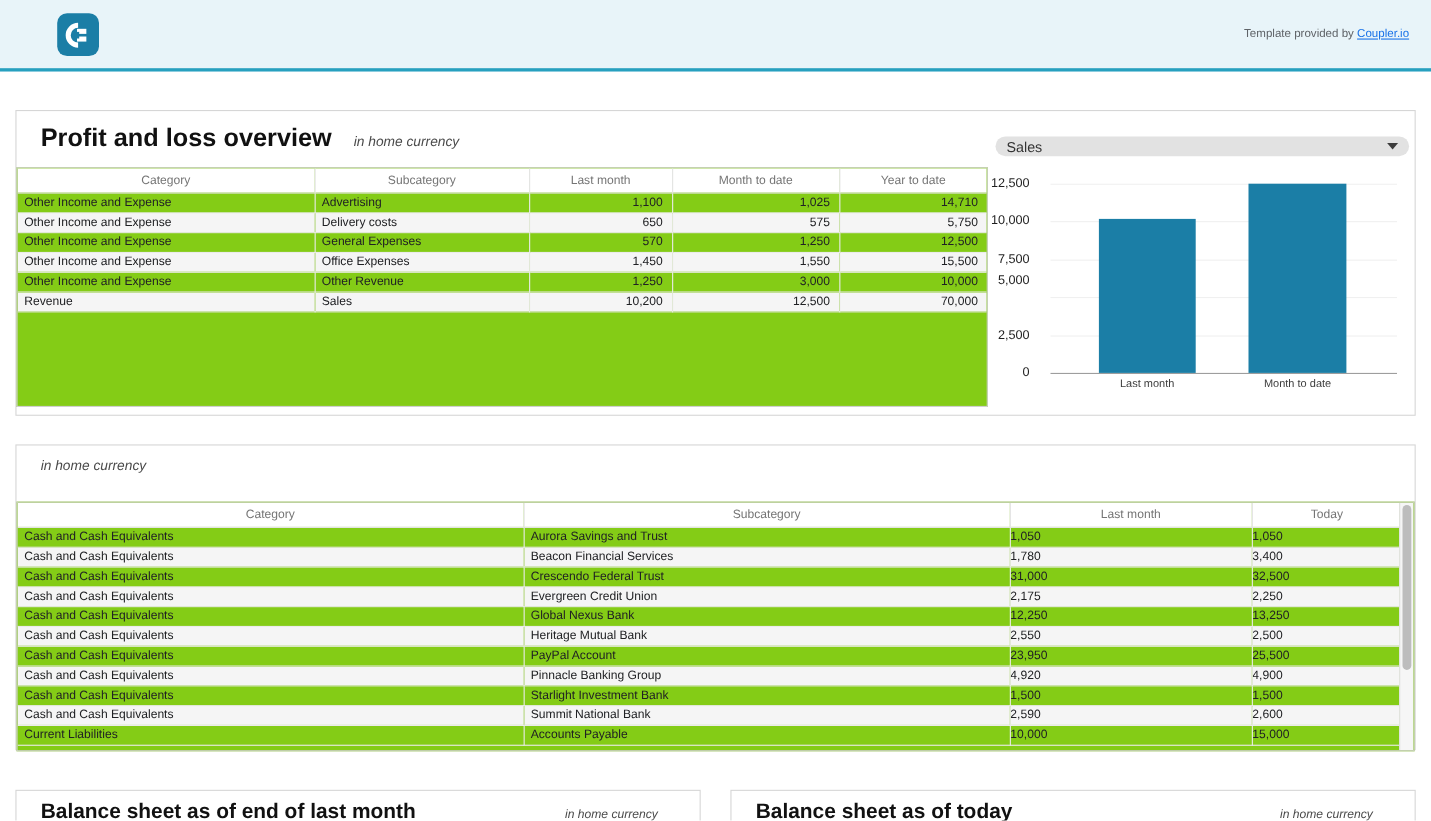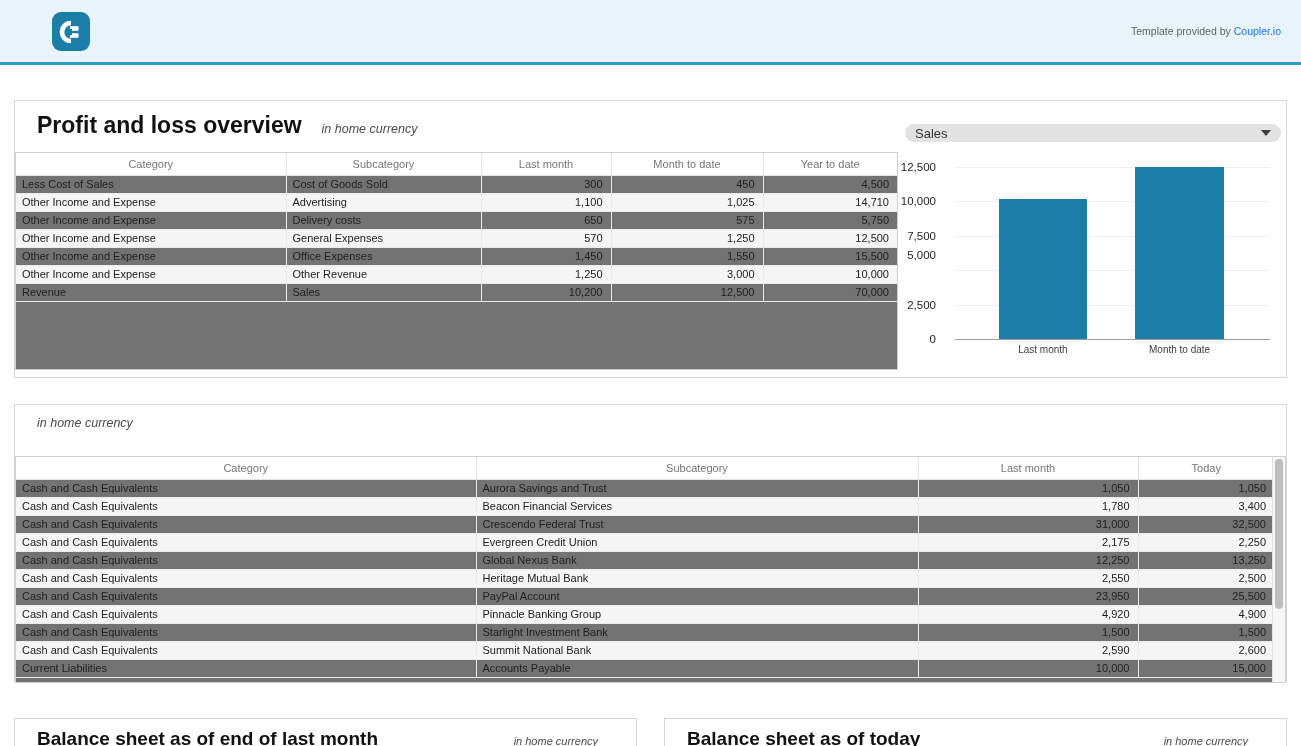--- a/index.html
+++ b/index.html
@@ -8,38 +8,38 @@
   .page { position:relative; width:1301px; height:746px; overflow:hidden; }
 
   
   .header { position:absolute; left:0; top:0; width:1301px; height:65px;
             background:#E8F4F9; border-bottom:3px solid #27A0BF; }
   .logo { position:absolute; left:52px; top:12px; width:38px; height:39px;
           background:#1B7EA6; border-radius:9px; display:flex; align-items:center; justify-content:center; }
   .logo svg { display:block; }
   .header-title { position:absolute; left:130px; top:17px; font-size:24px; font-weight:bold; color:#111; letter-spacing:.2px; }
   .template-credit { position:absolute; right:20px; top:25px; font-size:10.5px; color:#5f6368; }
-  .template-credit a { color:#1A73E8; cursor:pointer; }
+  .template-credit a { color:#1A73E8; text-decoration:underline; cursor:pointer; }
 
   
   .card { position:absolute; background:#fff; border:1px solid #D6D6D6; }
   .card-title-row { position:absolute; left:22px; top:11px; display:flex; align-items:baseline; gap:20px; white-space:nowrap; }
   .card-title { font-size:23px; font-weight:bold; color:#111; }
   .card-subtitle { font-size:12.5px; font-style:italic; color:#4a4a4a; }
 
   .card-pnl    { left:14px; top:100px; width:1273px; height:278px; }
   .card-bal    { left:14px; top:404px; width:1273px; height:278px; }
   .card-bl     { left:14px; top:718px; width:623px;  height:70px; }
   .card-br     { left:664px; top:718px; width:623px; height:70px; }
   .small-title-row { position:absolute; left:22px; right:38px; top:9px; display:flex; align-items:baseline; justify-content:space-between; }
   .small-title { font-size:19px; font-weight:bold; color:#111; }
   .small-subtitle { font-size:11px; font-style:italic; color:#4a4a4a; }
 
   
-  .tbl-wrap { position:absolute; overflow:hidden; border:1px solid #CFCFCF; background:#737373; }
+  .tbl-wrap { position:absolute; overflow:hidden; border:1px solid #CFCFCF; background:#84cc16; }
   .pnl-wrap { left:0px; top:51px; width:883px; height:218px; }
   .bal-wrap { left:0px; top:51px; width:1271px; height:227px; display:flex; }
   .bal-tbl-area { flex:1; overflow:hidden; }
   table { border-collapse:collapse; table-layout:fixed; font-size:11px; }
   th { height:22px; font-weight:normal; color:#757575; text-align:center;
        border:1px solid #E3E3E3; border-top:none; background:#fff; font-size:11px; }
   td { height:18px; border:1px solid #EBEBEB; color:#202124; white-space:nowrap; overflow:hidden; }
   tr:nth-child(even) td { background:#F5F5F5; }
   th:first-child, td:first-child { border-left:none; }
   th:last-child, td:last-child { border-right:none; }
@@ -48,21 +48,21 @@
   .pnl-table th:nth-child(1){width:270px;} .pnl-table th:nth-child(2){width:195px;}
   .pnl-table th:nth-child(3){width:130px;} .pnl-table th:nth-child(4){width:152px;}
   .pnl-table th:nth-child(5){width:134px;}
   .pnl-table td:nth-child(1), .pnl-table td:nth-child(2) { text-align:left; padding-left:6px; }
   .pnl-table td:nth-child(n+3) { text-align:right; padding-right:8px; }
 
   .bal-table { width:1258px; }
   .bal-table th:nth-child(1){width:460px;} .bal-table th:nth-child(2){width:442px;}
   .bal-table th:nth-child(3){width:220px;} .bal-table th:nth-child(4){width:136px;}
   .bal-table td:nth-child(1), .bal-table td:nth-child(2) { text-align:left; padding-left:6px; }
-  .bal-table td:nth-child(n+3) { text-align:right; padding-right:8px; }
+  .bal-table td:nth-child(n+3) { text-align:left; padding-right:8px; }
 
   .vscroll { width:13px; background:#F6F6F6; border-left:1px solid #E0E0E0; position:relative; }
   .vscroll-thumb { position:absolute; left:2px; right:2px; top:2px; height:150px; background:#BDBDBD; border-radius:5px; }
 
   
   .chart-zone { position:absolute; left:890px; top:23px; width:376px; height:248px; }
   .metric-select { position:absolute; left:0; top:0; width:376px; height:18px; background:#E2E2E2;
                    border-radius:9px; display:flex; align-items:center; padding:0 10px; cursor:pointer; }
   .metric-select .lbl { font-size:13px; color:#333; flex:1; }
   .metric-select .chev { width:0; height:0; border-left:5px solid transparent; border-right:5px solid transparent;
@@ -104,27 +104,20 @@
           <thead>
             <tr>
               <th>Category</th>
               <th>Subcategory</th>
               <th>Last month</th>
               <th>Month to date</th>
               <th>Year to date</th>
             </tr>
           </thead>
           <tbody>
-            <tr>
-              <td>Less Cost of Sales</td>
-              <td>Cost of Goods Sold</td>
-              <td>300</td>
-              <td>450</td>
-              <td>4,500</td>
-            </tr>
             <tr>
               <td>Other Income and Expense</td>
               <td>Advertising</td>
               <td>1,100</td>
               <td>1,025</td>
               <td>14,710</td>
             </tr>
             <tr>
               <td>Other Income and Expense</td>
               <td>Delivery costs</td>

